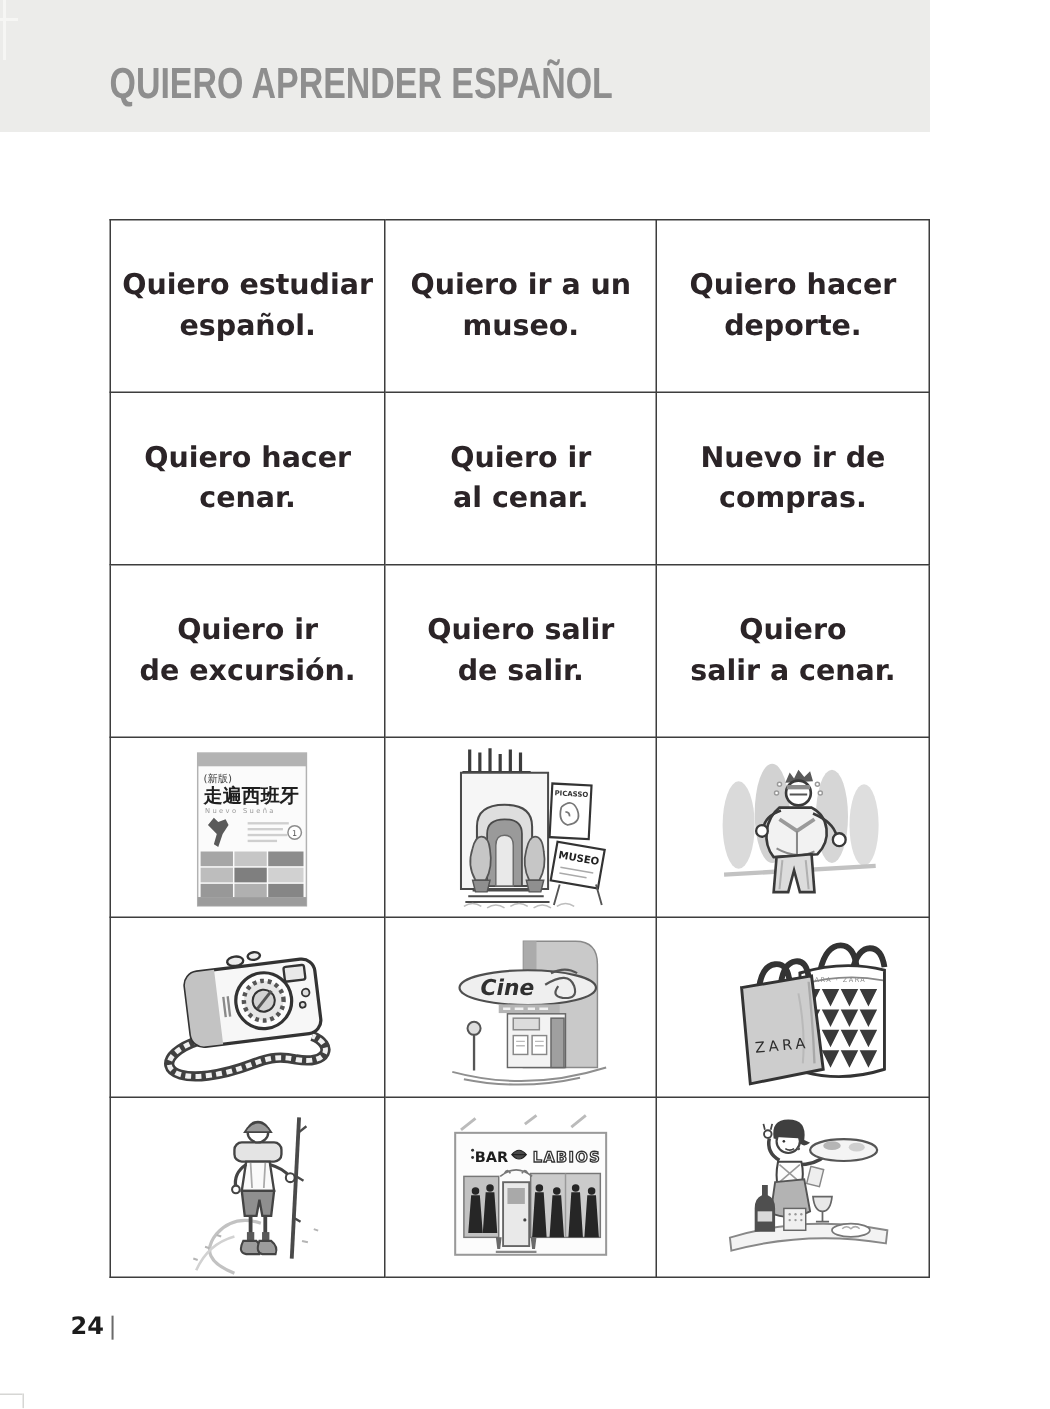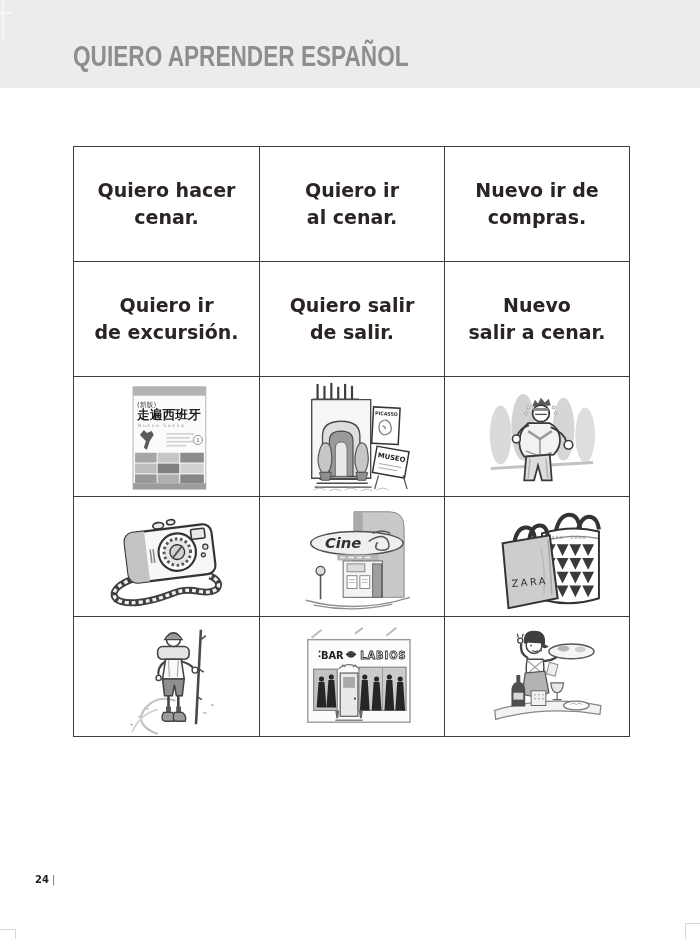--- a/index.html
+++ b/index.html
@@ -1,18 +1,18 @@
 <!DOCTYPE html>
 <html><head>
 <meta charset="utf-8">
 <style>
   * { margin:0; padding:0; box-sizing:border-box; }
   html,body { background:#fff; }
   .page {
-    position:relative; width:700px; height:939px; background:#ffffff;
+    position:relative; width:620px; height:939px; background:#ffffff;
     font-family:"DejaVu Sans", sans-serif; overflow:hidden;
   }
   
   .header-band {
     position:absolute; left:0; top:0; width:700px; height:88px;
     background:#ececea;
   }
   .page-title {
     position:absolute; left:73px; top:41px;
     font-family:"Liberation Sans", sans-serif;
@@ -39,22 +39,22 @@
   }
   col.c1 { width:186px; } col.c2 { width:185px; } col.c3 { width:185px; }
   tr.text-row { height:115px; }
   tr.img-row  { height:120px; }
   .pline {
     font-size:19px; line-height:27px; font-weight:bold; color:#2b2427;
   }
   svg.ill { display:block; width:100%; height:118px; font-family:"DejaVu Sans", sans-serif; }
   
   .page-number {
-    position:absolute; left:35px; top:874px;
-    font-size:10px; font-weight:bold; color:#1c1c1c;
+    position:absolute; left:47px; top:874px;
+    font-size:16px; font-weight:bold; color:#1c1c1c;
   }
   .page-number .sep { font-weight:normal; color:#6a6a6a; margin-left:3px; }
 </style>
 </head>
 <body>
 
 <div class="page">
 
   <div class="header-band"></div>
   <div class="page-title">QUIERO APRENDER ESPAÑOL</div>
@@ -67,20 +67,34 @@
   <div class="crop br-v"></div>
 
   <table class="card-grid">
     <colgroup>
         <col class="c1">
         <col class="c2">
         <col class="c3">
       </colgroup>
 
     <tbody>
+        <tr class="text-row">
+      <td>
+        <div class="pline">Quiero estudiar</div>
+        <div class="pline">español.</div>
+      </td>
+      <td>
+        <div class="pline">Quiero ir a un</div>
+        <div class="pline">museo.</div>
+      </td>
+      <td>
+        <div class="pline">Quiero hacer</div>
+        <div class="pline">deporte.</div>
+      </td>
+    </tr>
 
     <tr class="text-row">
       <td>
         <div class="pline">Quiero hacer</div>
         <div class="pline">cenar.</div>
       </td>
       <td>
         <div class="pline">Quiero ir</div>
         <div class="pline">al cenar.</div>
       </td>
@@ -93,21 +107,21 @@
     <tr class="text-row">
       <td>
         <div class="pline">Quiero ir</div>
         <div class="pline">de excursión.</div>
       </td>
       <td>
         <div class="pline">Quiero salir</div>
         <div class="pline">de salir.</div>
       </td>
       <td>
-        <div class="pline">Nuevo</div>
+        <div class="pline">Quiero</div>
         <div class="pline">salir a cenar.</div>
       </td>
     </tr>
 
     <tr class="img-row">
       <td>
         <svg class="ill" viewBox="0 0 186 120">
           <rect x="59" y="9" width="74" height="104" fill="#fbfbfb" stroke="#b2b2b2"></rect>
           <rect x="59" y="9" width="74" height="9" fill="#b3b3b3"></rect>
           <text x="63" y="29" font-size="7" fill="#444">(新版)</text>

